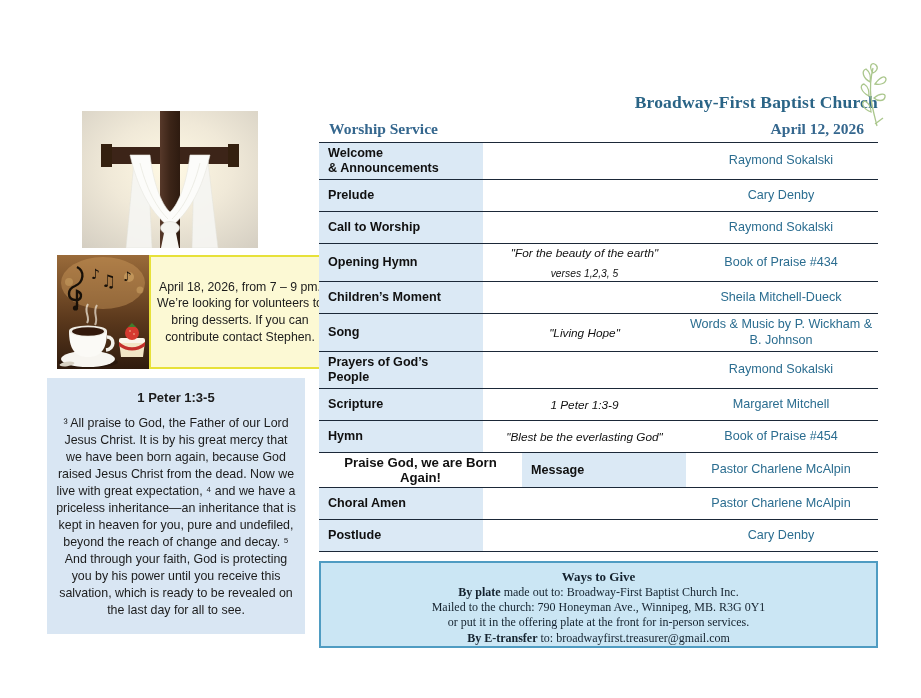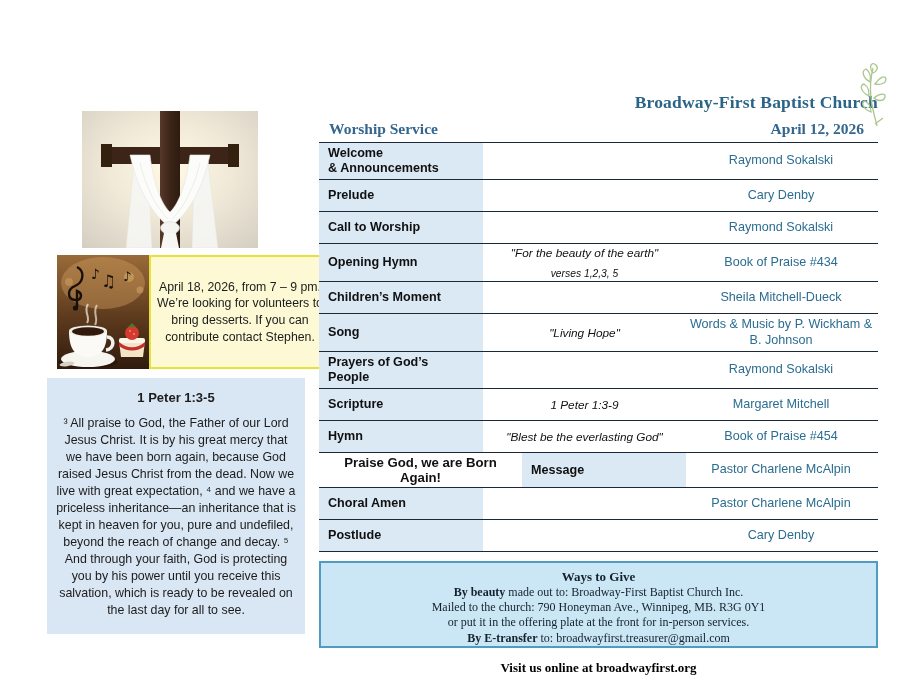--- a/index.html
+++ b/index.html
@@ -254,21 +254,20 @@
         <div class="cell detail">
           <div class="detail-main"></div>
 
         </div>
         <div class="cell person">Cary Denby</div>
       </div>
     </div>
 
     <div class="give-box">
       <div class="give-title">Ways to Give</div>
-    <div class="give-line"><b>By beauty</b> made out to: Broadway-First Baptist Church Inc.</div>
+    <div class="give-line"><b>By plate</b> made out to: Broadway-First Baptist Church Inc.</div>
         <div class="give-line">Mailed to the church: 790 Honeyman Ave., Winnipeg, MB. R3G 0Y1</div>
         <div class="give-line">or put it in the offering plate at the front for in-person services.</div>
         <div class="give-line"><b>By E-transfer</b> to: broadwayfirst.treasurer@gmail.com</div>
       </div>
 
-    <div class="online-footer">Visit us online at broadwayfirst.org</div>
   </div>
 </div>
 
 </body></html>

